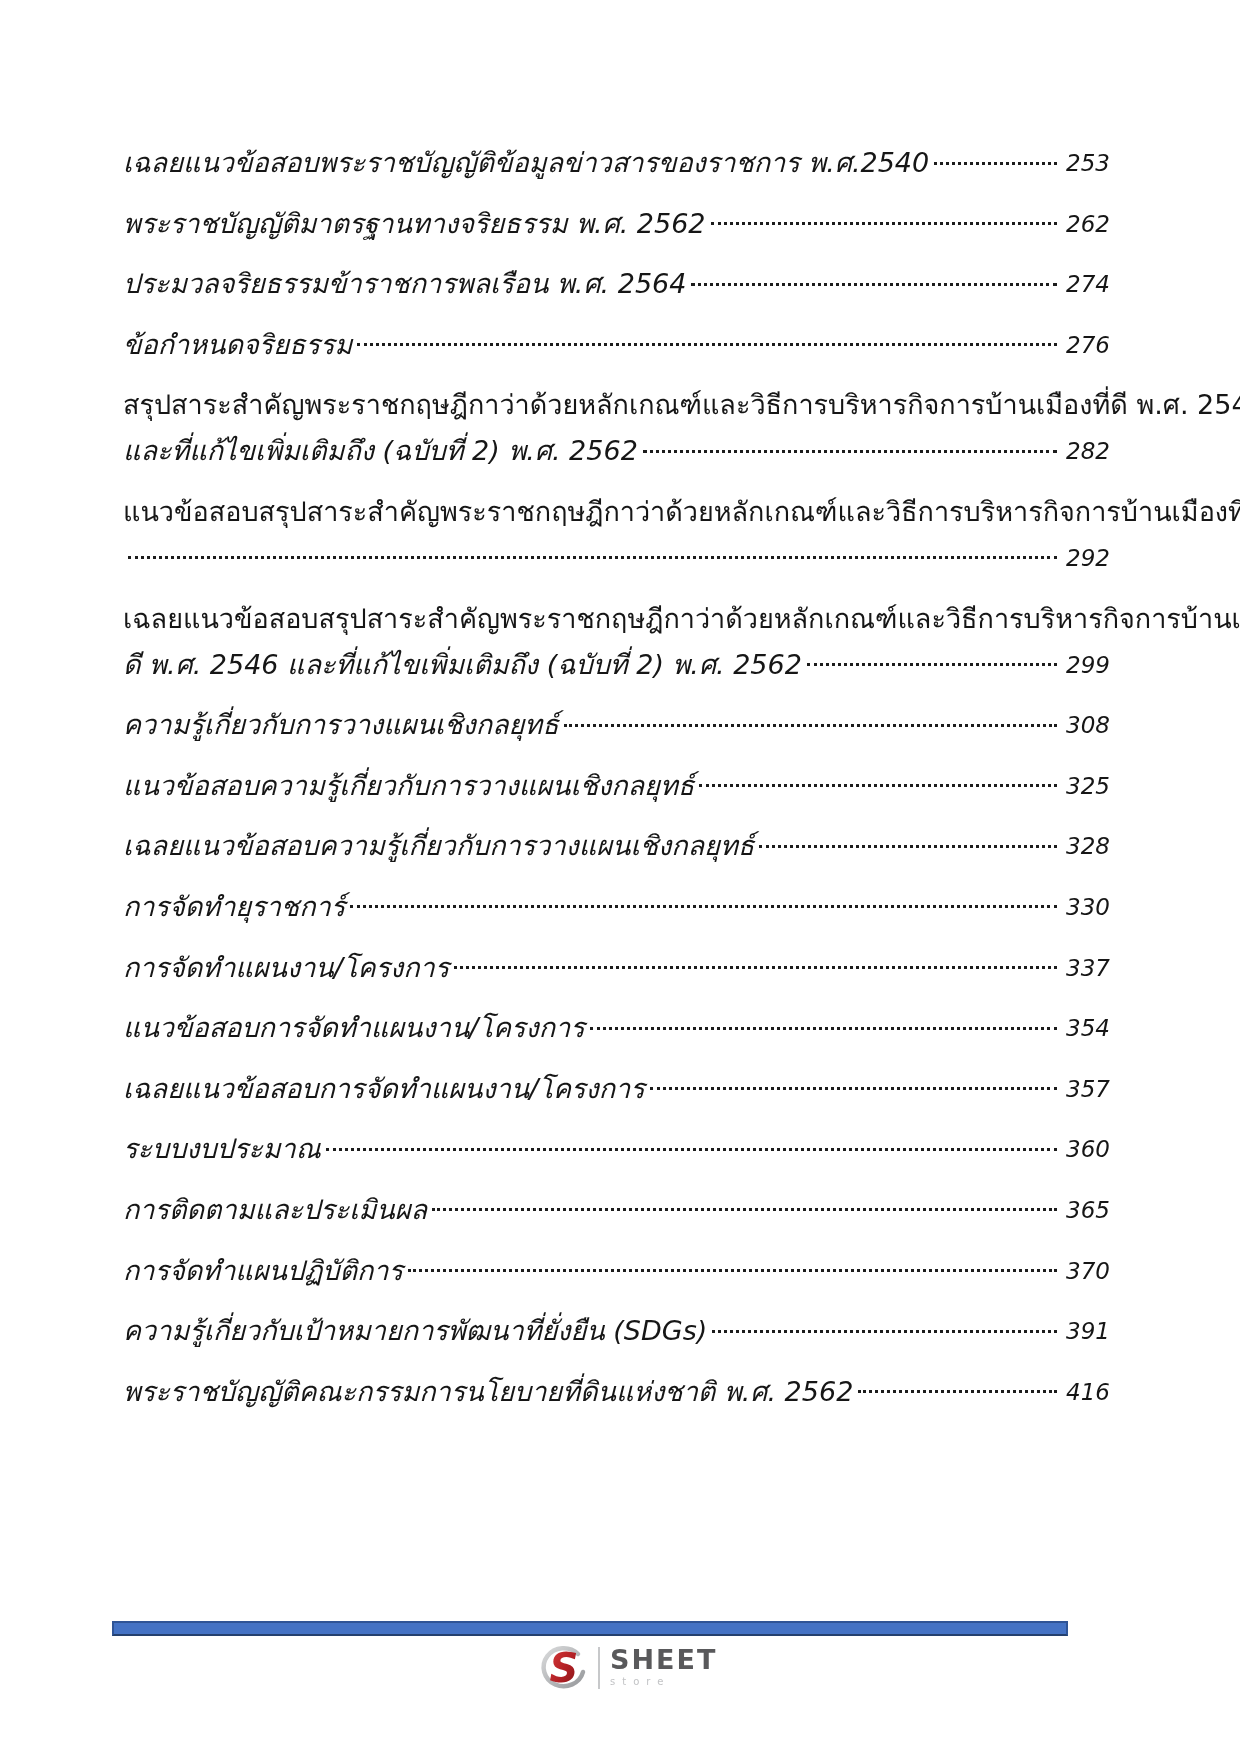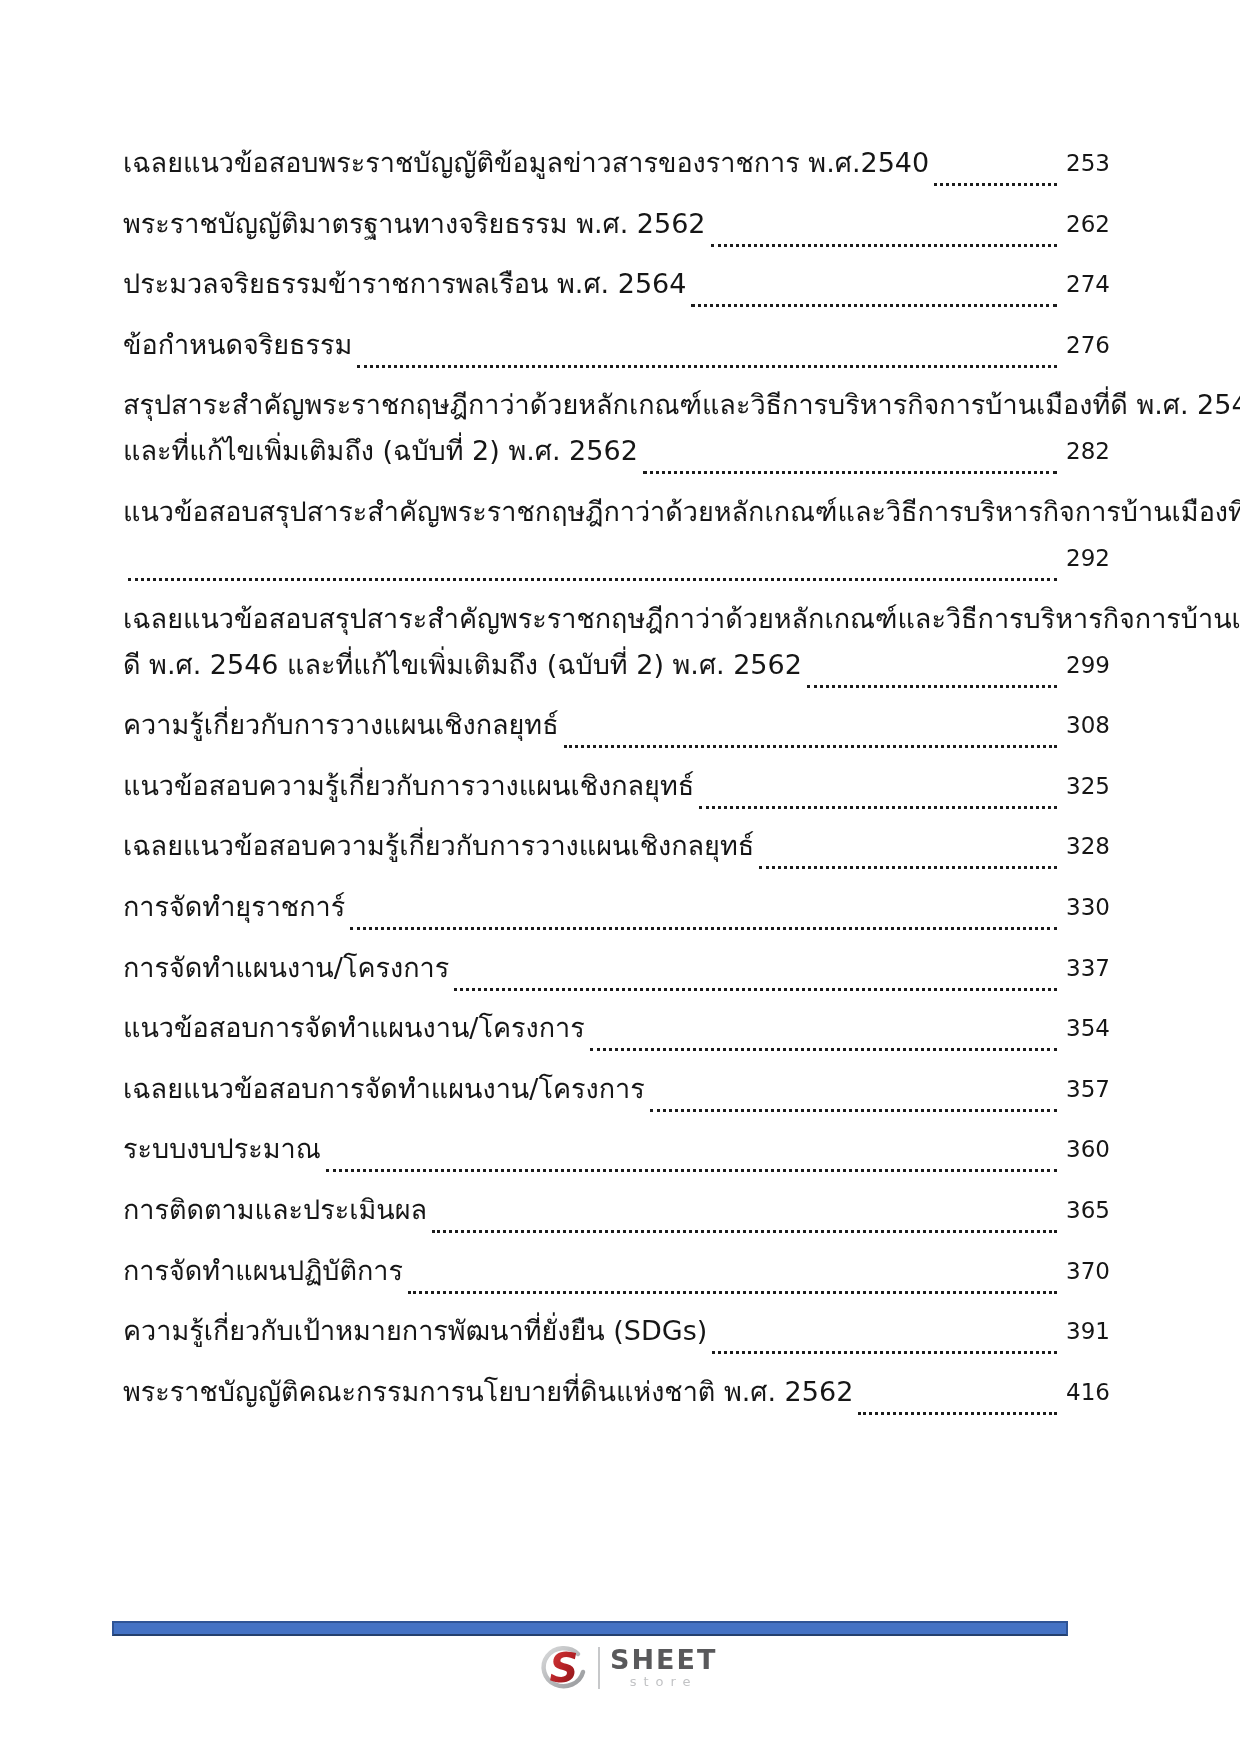--- a/index.html
+++ b/index.html
@@ -17,22 +17,23 @@
     width: 987px;
   }
   .entry { margin-bottom: 14.6px; }
   .line {
     font-size: 27px;
     line-height: 46px;
     white-space: nowrap;
   }
   .lastline {
     display: flex;
-    align-items: flex-end;
+    align-items: center;
     flex-wrap: nowrap;
+    font-style: italic;
   }
   .lastline .t { white-space: nowrap; }
   .leader {
     flex: 1 1 auto;
     min-width: 14px;
     height: 0;
     border-bottom: 3px dotted #1c1c1c;
     margin: 0 9px 0 5px;
   }
   .pg { flex: 0 0 auto; font-size: 23px; }
@@ -51,30 +52,30 @@
     left: 536px; top: 1643px;
     display: flex;
     align-items: center;
   }
   .logo-icon { width: 54px; height: 50px; display: block; }
   .logo-divider {
     width: 2px; height: 42px;
     background: #c7c8ca;
     margin: 0 10px 0 8px;
   }
-  .logo-text { display: flex; flex-direction: column; align-items: center; }
+  .logo-text { display: flex; flex-direction: column; }
   .logo-title {
     font-size: 27px;
     font-weight: bold;
     letter-spacing: 2px;
     color: #59595b;
     line-height: 26px;
   }
   .logo-subtitle {
-    font-size: 13px;
+    font-size: 10px;
     letter-spacing: 7px;
     color: #c2c3c5;
     line-height: 14px;
     margin-top: 2px;
   }
 </style>
 </head>
 <body>
 
 <div class="toc">

